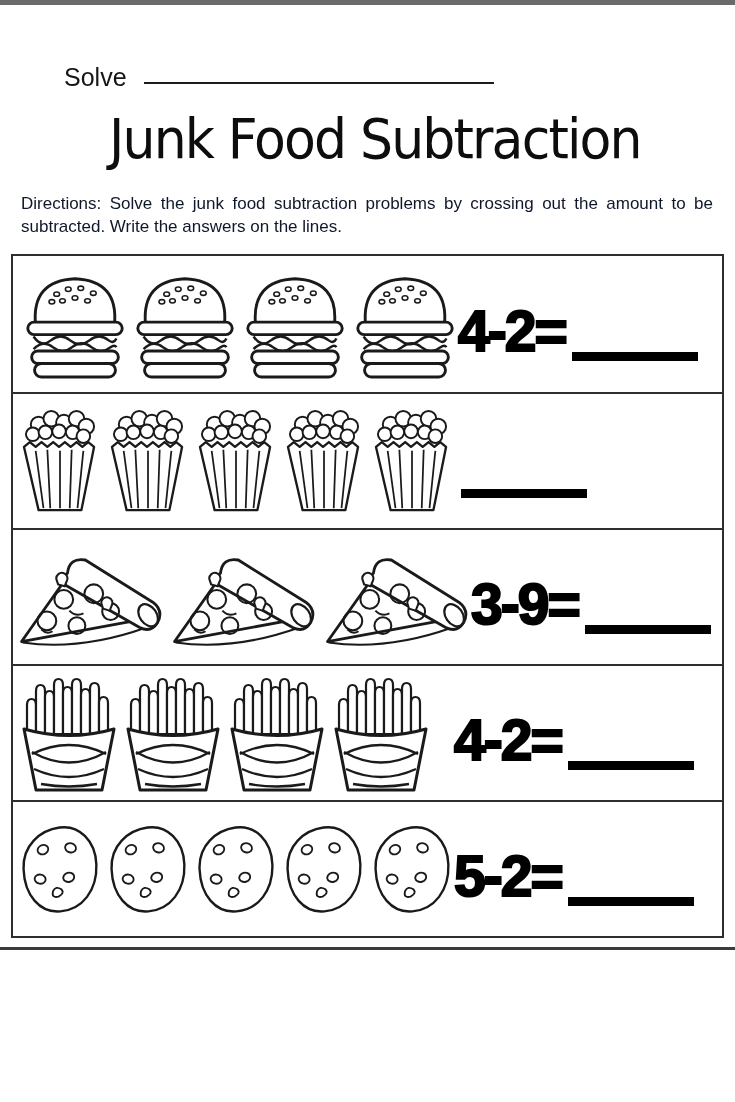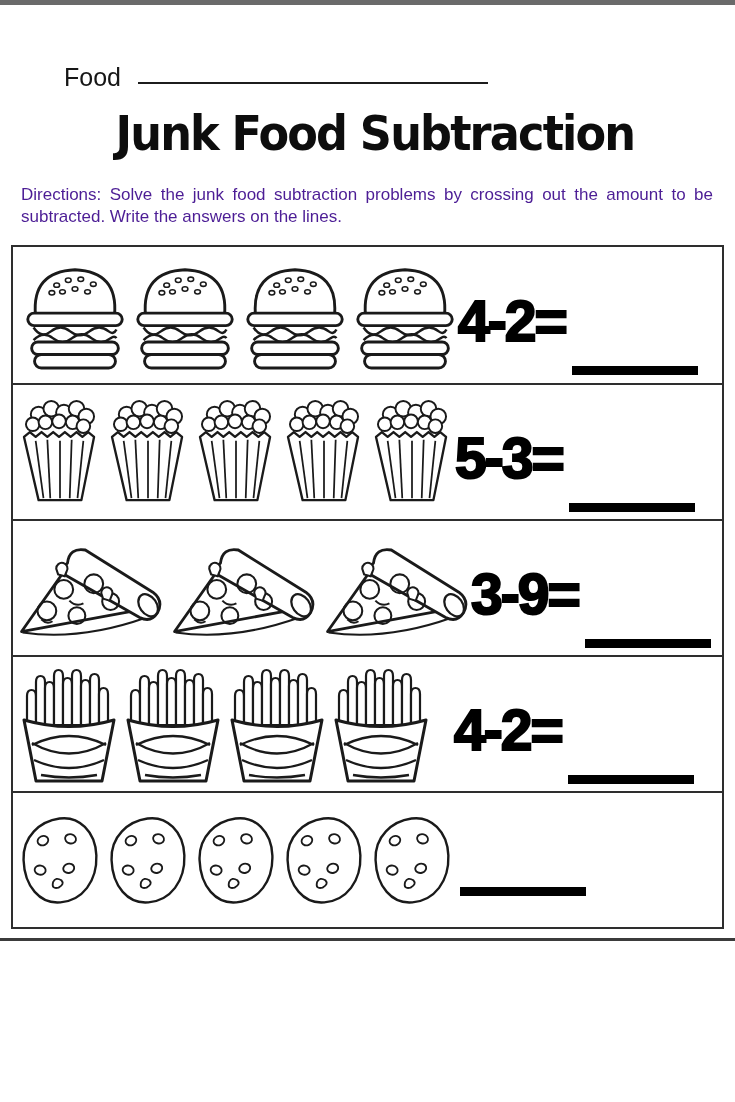--- a/index.html
+++ b/index.html
@@ -6,46 +6,46 @@
   body{
     width:735px;height:1102px;background:#ffffff;overflow:hidden;
     font-family:"Liberation Sans",sans-serif;color:#141414;position:relative;
   }
   .topbar{height:5px;width:100%;background:#6a6a6a;}
   
   .name-row{margin:52px 0 0 64px;display:flex;align-items:flex-end;height:34px;}
   .name-label{font-size:25px;color:#161616;line-height:1.1;}
   .name-line{display:inline-block;width:350px;border-bottom:2px solid #1c1c1c;margin-left:17px;margin-bottom:7px;}
   
-  .title{margin:14px 0 0 0;text-align:center;padding-left:14px;font-weight:bold;
-         font-size:48px;line-height:1.2;color:#0d0d0d;font-family:"DejaVu Sans",sans-serif;}
+  .title{margin:14px 0 0 0;text-align:center;padding-left:14px;font-weight:normal;
+         font-size:56px;line-height:1.2;color:#0d0d0d;font-family:"DejaVu Sans",sans-serif;}
   .title .tspan{display:inline-block;transform:scaleX(.93);letter-spacing:-2px;}
   
-  .directions{margin:21px 22px 0 21px;font-size:17px;line-height:1.33;text-align:justify;color:#4c1d95;}
+  .directions{margin:21px 22px 0 21px;font-size:17px;line-height:1.33;text-align:justify;color:#0f172a;}
   
   .problems{margin:16px 11px 0 11px;border:2px solid #2e2e2e;background:#fff;}
   .prow{height:136px;box-sizing:border-box;display:flex;align-items:center;border-top:2px solid #2e2e2e;}
   .prow:first-child{border-top:none;}
   .foods{flex:1;display:flex;align-items:center;padding-left:6px;}
   .row-hamburger .foods{gap:4px;padding-left:9px;}
   .row-popcorn  .foods{gap:2px;padding-left:4px;}
   .row-pizza    .foods{gap:3px;padding-left:2px;}
   .row-donut    .foods{gap:12px;padding-left:56px;}
   .row-fries    .foods{gap:4px;padding-left:6px;}
   .row-cookie   .foods{gap:3px;padding-left:4px;}
   .food{flex:none;display:block;}
   .food-hamburger{width:106px;height:110px;}
   .food-popcorn{width:86px;height:107px;}
   .food-pizza{width:150px;height:105px;}
   .food-donut{width:176px;height:117px;}
   .food-fries{width:100px;height:122px;}
   .food-cookie{width:85px;height:94px;}
   
   .eq-cell{width:268px;flex:none;display:flex;align-items:center;}
-  .eq-inner{display:flex;align-items:flex-end;transform:translateY(7px);}
+  .eq-inner{display:flex;align-items:center;transform:translateY(7px);}
   .eq-text{font-size:57px;font-weight:bold;line-height:1;letter-spacing:-2px;color:#000;
            -webkit-text-stroke:2.2px #000;font-family:"Liberation Sans",sans-serif;white-space:nowrap;}
   .answer-line{display:inline-block;width:126px;height:9px;background:#000;margin-left:6px;transform:translateY(25px);flex:none;}
   .bottom-rule{margin-top:9px;height:3px;width:100%;background:#3b3b3b;}
   .hidden-defs{position:absolute;width:0;height:0;overflow:hidden;}
 </style>
 </head>
 <body>
 
 <svg class="hidden-defs" aria-hidden="true">
@@ -173,21 +173,21 @@
           <path d="M39,75 q3,-6 9,-2 q4,4 -3,8 q-8,2 -6,-6 Z"></path>
         </g>
       </g>
     </symbol>
   </defs>
 </svg>
 
 <div class="topbar"></div>
 
 <div class="name-row">
-  <span class="name-label">Food</span>
+  <span class="name-label">Solve</span>
   <span class="name-line"></span>
 </div>
 
 <h1 class="title"><span class="tspan">Junk Food Subtraction</span></h1>
 
 <p class="directions">Directions: Solve the junk food subtraction problems by crossing out the amount to be subtracted. Write the answers on the lines.</p>
 
 <div class="problems" id="problems">
     <div class="prow row-hamburger">
       <div class="foods">
@@ -224,21 +224,20 @@
         </svg>
         <svg class="food food-popcorn">
           <use href="#sym-popcorn"></use>
         </svg>
         <svg class="food food-popcorn">
           <use href="#sym-popcorn"></use>
         </svg>
       </div>
       <div class="eq-cell">
         <div class="eq-inner">
-          <span class="eq-text">5-3=</span>
           <span class="answer-line"></span>
         </div>
       </div>
     </div>
     <div class="prow row-pizza">
       <div class="foods">
         <svg class="food food-pizza">
           <use href="#sym-pizza"></use>
         </svg>
         <svg class="food food-pizza">
@@ -290,19 +289,20 @@
         </svg>
         <svg class="food food-cookie">
           <use href="#sym-cookie"></use>
         </svg>
         <svg class="food food-cookie">
           <use href="#sym-cookie"></use>
         </svg>
       </div>
       <div class="eq-cell">
         <div class="eq-inner">
+          <span class="eq-text">5-2=</span>
           <span class="answer-line"></span>
         </div>
       </div>
     </div>
   </div>
 
 <div class="bottom-rule"></div>
 
 </body></html>

